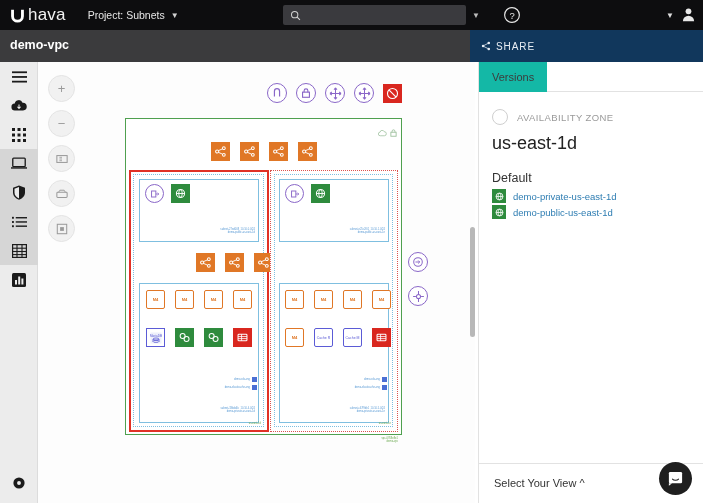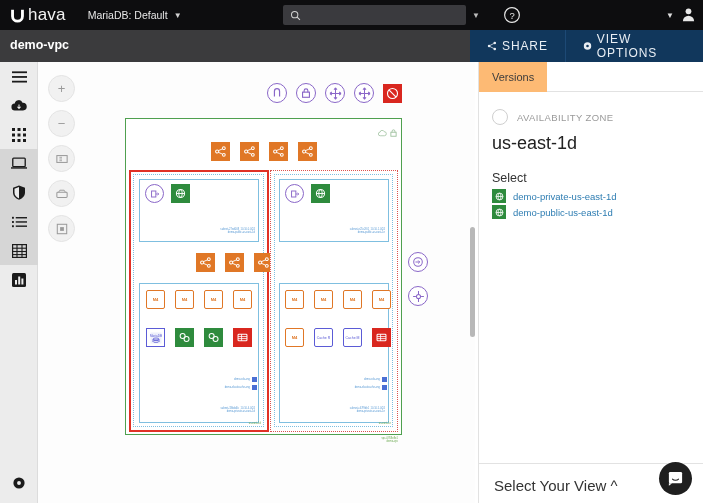--- a/index.html
+++ b/index.html
@@ -44,22 +44,22 @@
   }
   .doc-title {
     position: absolute; left: 10px; top: 8px; color: #fff;
     font-size: 12.5px; font-weight: bold;
   }
   .actionbar {
     position: absolute; left: 470px; top: 30px; width: 233px; height: 32px;
     background: #11375c; display: flex; align-items: center;
   }
   .act-btn {
-    display: flex; align-items: center; height: 32px; padding: 0 17px;
-    color: #e9eef4; font-size: 12px; letter-spacing: .9px; cursor: pointer;
+    display: flex; align-items: center; height: 32px; padding: 0 11px;
+    color: #e9eef4; font-size: 10px; letter-spacing: .9px; cursor: pointer;
     border-right: 1px solid #1d4975;
   }
   .act-btn:last-child { border-right: none; }
   .act-btn svg { margin-right: 5px; }
 
   
   .leftnav {
     position: absolute; left: 0; top: 62px; width: 38px; height: 441px;
     background: #ececec; border-right: 1px solid #dcdcdc;
   }
@@ -131,62 +131,62 @@
   .rightpanel {
     position: absolute; left: 478px; top: 62px; width: 225px; height: 441px;
     background: #fff; border-left: 1px solid #e2e2e2;
   }
   .tabs { display: flex; height: 30px; border-bottom: 1px solid #e2e2e2; }
   .tab {
     padding: 0 13px; height: 30px; line-height: 30px; font-size: 11px;
     color: #3a7ca5; cursor: pointer;
   }
   .tab.active-tab { background: #fff; color: #2a6f97; border-bottom: 2px solid #fff; }
-  .tab.inactive-tab { background: #fdba74; color: #3c3c3c; }
+  .tab.inactive-tab { background: #14b8a6; color: #3c3c3c; }
   .az-row { display: flex; align-items: center; margin: 17px 0 0 13px; }
   .az-circle {
     width: 16px; height: 16px; border-radius: 50%; border: 1px solid #cfcfcf;
     background: #fff; margin-right: 9px;
   }
   .az-caption { font-size: 9.5px; color: #9a9a9a; letter-spacing: .4px; }
   .az-name { margin: 8px 0 0 13px; font-size: 18px; color: #222; font-weight: 400; }
   .subnets-h { margin: 17px 0 4px 13px; font-size: 12.5px; color: #333; }
   .subnet-row { display: flex; align-items: center; margin: 2px 0 0 13px; }
   .subnet-ico {
     width: 14px; height: 14px; background: #2e8b3d; margin-right: 7px;
     display: flex; align-items: center; justify-content: center; flex: none;
   }
   .subnet-link { font-size: 9.5px; color: #2e7db2; cursor: pointer; }
   .panel-footer {
     position: absolute; left: 0; bottom: 0; width: 225px; height: 40px;
     border-top: 1px solid #e2e2e2; background: #fff;
   }
   .sel-view {
-    position: absolute; left: 15px; top: 13px; font-size: 15px; color: #333; cursor: pointer;
+    position: absolute; left: 15px; top: 13px; font-size: 11px; color: #333; cursor: pointer;
   }
   .intercom {
     position: absolute; right: 12px; bottom: 8px; width: 33px; height: 33px;
     border-radius: 50%; background: #1f1f1f; display: flex;
     align-items: center; justify-content: center; cursor: pointer;
   }
 </style>
 </head>
 <body>
 
 <div id="app">
 
   <div class="topbar">
     <div class="logo-wrap">
       <svg class="logo-mark" viewBox="0 0 24 24">
         <path d="M3 4 h4 v9 a5 5 0 0 0 10 0 V4 h4 v9 a9 9 0 0 1 -18 0 Z" fill="#ffffff"></path>
       </svg>
       <span class="logo-text">hava</span>
     </div>
     <div class="project-sel">
-      <span>MariaDB: Default</span>
+      <span>Project: Subnets</span>
       <span class="chev">▼</span>
     </div>
 
     <div class="search-box">
       <svg width="11" height="11" viewBox="0 0 16 16">
         <circle cx="6.8" cy="6.8" r="4.6" fill="none" stroke="#d2d2d2" stroke-width="1.5"></circle>
         <line x1="10.4" y1="10.4" x2="14.4" y2="14.4" stroke="#d2d2d2" stroke-width="1.6"></line>
       </svg>
       <input type="text" placeholder="" style="">
     </div>
@@ -213,27 +213,20 @@
   <div class="actionbar">
     <div class="act-btn">
       <svg width="10" height="10" viewBox="0 0 16 16">
         <circle cx="12.4" cy="3.2" r="2.1" fill="#e9eef4"></circle>
         <circle cx="3.4" cy="8" r="2.1" fill="#e9eef4"></circle>
         <circle cx="12.4" cy="12.8" r="2.1" fill="#e9eef4"></circle>
         <line x1="4.9" y1="7" x2="11" y2="4" stroke="#e9eef4" stroke-width="1.2"></line>
         <line x1="4.9" y1="9" x2="11" y2="12" stroke="#e9eef4" stroke-width="1.2"></line>
       </svg>
       <span>SHARE</span>
-    </div>
-    <div class="act-btn">
-      <svg width="10" height="10" viewBox="0 0 16 16">
-        <circle cx="8" cy="8" r="6.6" fill="#e9eef4"></circle>
-        <circle cx="8" cy="8" r="2.3" fill="#11375c"></circle>
-      </svg>
-      <span>VIEW OPTIONS</span>
     </div>
   </div>
 
   <div class="leftnav">
     <div class="nav-item">
       <svg width="15" height="12" viewBox="0 0 16 12">
         <rect y="0" width="16" height="1.9" fill="#1b1b1b"></rect>
         <rect y="5" width="16" height="1.9" fill="#1b1b1b"></rect>
         <rect y="10" width="16" height="1.9" fill="#1b1b1b"></rect>
       </svg>
@@ -651,21 +644,21 @@
       <div class="tab inactive-tab">Versions</div>
     </div>
 
     <div class="az-row">
       <div class="az-circle"></div>
       <div class="az-caption">AVAILABILITY ZONE</div>
     </div>
 
     <div class="az-name">us-east-1d</div>
 
-    <div class="subnets-h">Select</div>
+    <div class="subnets-h">Default</div>
 
     <div class="subnet-row">
       <div class="subnet-ico">
         <svg width="11" height="11" viewBox="0 0 14 14">
           <circle cx="7" cy="7" r="4.4" fill="none" stroke="#fff" stroke-width="1.1"></circle>
           <path d="M2.6 7 h8.8 M7 2.6 a6 6 0 0 1 0 8.8 a6 6 0 0 1 0 -8.8" fill="none" stroke="#fff" stroke-width="1"></path>
         </svg>
       </div>
       <div class="subnet-link">demo-private-us-east-1d</div>
     </div>

